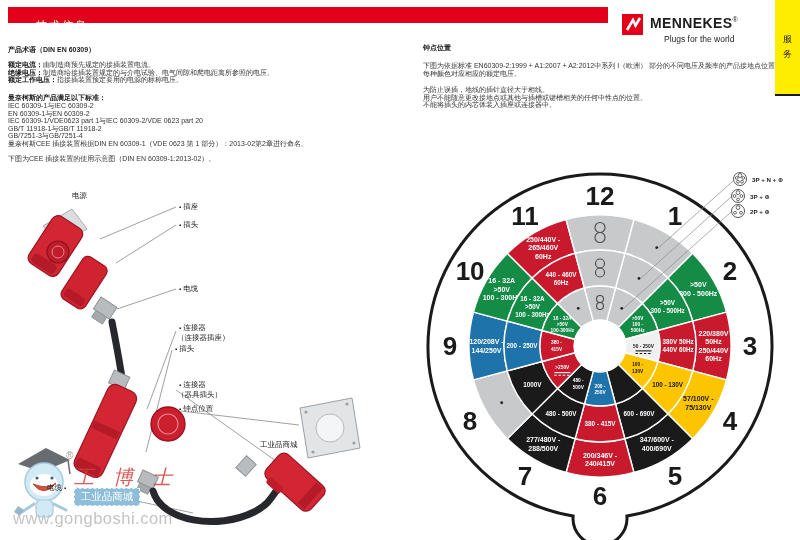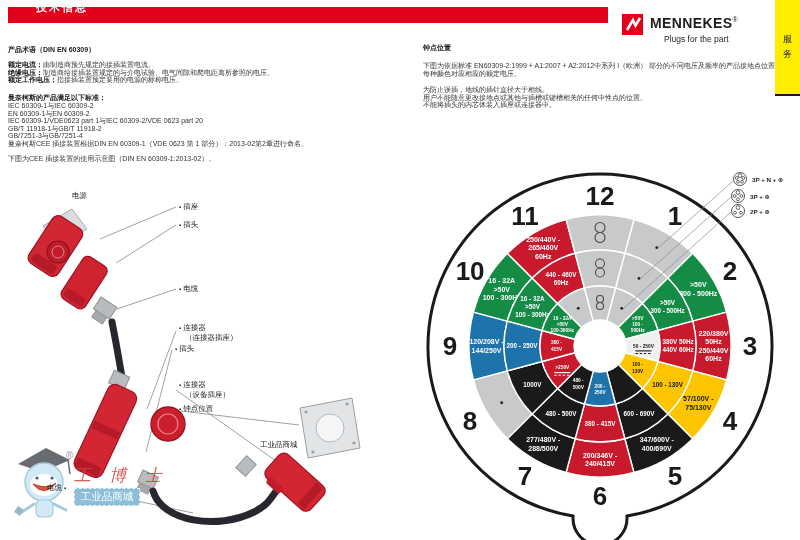--- a/index.html
+++ b/index.html
@@ -1,40 +1,40 @@
 <!DOCTYPE html>
 <html><head>
 <meta charset="utf-8">
 <style>
   html,body{margin:0;padding:0;background:#888;}
   .page{position:relative;width:800px;height:540px;background:#ffffff;overflow:hidden;
         font-family:"Liberation Sans","DejaVu Sans",sans-serif;color:#222;}
   .abs{position:absolute;}
   
   .banner{left:8px;top:7px;width:600px;height:16px;background:#e2001a;z-index:5;}
-  .banner-title{left:36px;top:0;font-size:11px;font-weight:bold;color:#fff;letter-spacing:2px;z-index:6;}
+  .banner-title{left:36px;top:18px;font-size:11px;font-weight:normal;color:#fff;letter-spacing:2px;z-index:6;}
   .brand{left:622px;top:14px;z-index:6;display:flex;align-items:flex-start;}
   .brand-name{font-size:14px;font-weight:bold;color:#1d1d1b;letter-spacing:.4px;}
   .brand-reg{font-size:7px;vertical-align:super;}
   .brand-tagline{left:664px;top:34px;font-size:8.5px;color:#1d1d1b;z-index:6;}
   .side-tab{left:775px;top:0;width:25px;height:94px;background:#ffed00;border-bottom:2.5px solid #1a1a1a;
             z-index:6;display:flex;flex-direction:column;align-items:center;justify-content:center;gap:2px;}
   .side-tab span{font-size:9px;color:#1a1a1a;}
   
   .t{position:absolute;font-size:7px;line-height:7.3px;color:#333;white-space:nowrap;z-index:4;}
   .b{font-weight:bold;color:#1a1a1a;}
   
   .dl{position:absolute;font-size:7.5px;color:#222;white-space:nowrap;z-index:4;}
   .dl .bullet{font-size:6px;margin:0 2px;color:#111;}
-  .dl .sub{display:block;margin-left:8px;}
+  .dl .sub{display:block;}
   svg.layer{position:absolute;left:0;top:0;z-index:1;}
   
   .wm{z-index:7;}
   .wm-brand{left:74px;top:464px;font-family:"Liberation Serif","DejaVu Serif",serif;
-            font-size:17px;color:rgba(211,64,60,.85);letter-spacing:7px;font-style:italic;z-index:7;}
+            font-size:20px;color:rgba(211,64,60,.85);letter-spacing:7px;font-style:italic;z-index:7;}
   .wm-shop{left:74px;top:488px;width:64px;height:16px;background:rgba(133,184,216,.92);
            border:1px dashed #e8f4fb;color:#fff;font-size:10.5px;line-height:15px;text-align:center;z-index:7;}
   .wm-url{left:13px;top:509px;font-size:16.5px;color:#c4c4c4;letter-spacing:.5px;z-index:7;}
   .wm-reg{left:66px;top:450px;font-size:10px;color:#9a9a9a;z-index:7;}
 </style>
 </head>
 <body>
 
 <div class="page">
 
@@ -43,21 +43,21 @@
 
   <div class="abs brand">
     <svg width="22" height="22">
       <rect x="0" y="0" width="21" height="21" fill="#e2001a"></rect>
       <path d="M 5 16 L 11 6 L 13.5 11.5 L 18 4" stroke="#fff" stroke-width="2.6" fill="none"></path>
     </svg>
     <div style="margin-left:6px;">
       <span class="brand-name">MENNEKES</span><span class="brand-reg">®</span>
     </div>
   </div>
-  <div class="abs brand-tagline">Plugs for the part</div>
+  <div class="abs brand-tagline">Plugs for the world</div>
 
   <div class="abs side-tab">
     <span>服</span>
     <span>务</span>
   </div>
 
   <div class="t b" style="left:8px;top:46px;">产品术语（DIN EN 60309）</div>
   <div class="t" style="left:8px;top:61px;">
     <span class="b">额定电流：</span><span>由制造商预先规定的接插装置电流。</span>
   </div>
@@ -82,21 +82,21 @@
   <div class="t" style="left:423px;top:86px;">为防止误插，地线的插针直径大于相线。</div>
   <div class="t" style="left:423px;top:93.5px;">用户不能随意更改接地点或其他与插槽或键槽相关的任何中性点的位置。</div>
   <div class="t" style="left:423px;top:101px;">不能将插头的内芯体装入插座或连接器中。</div>
 
   <div class="dl" style="left:72px;top:191px;"><span>电源</span></div>
   <div class="dl" style="left:177px;top:202px;"><span class="bullet">▪</span><span>插座</span></div>
   <div class="dl" style="left:177px;top:220px;"><span class="bullet">▪</span><span>插头</span></div>
   <div class="dl" style="left:177px;top:284px;"><span class="bullet">▪</span><span>电缆</span></div>
   <div class="dl" style="left:177px;top:323px;"><span class="bullet">▪</span><span>连接器</span><span class="sub">（连接器插座）</span></div>
   <div class="dl" style="left:173px;top:344px;"><span class="bullet">▪</span><span>插头</span></div>
-  <div class="dl" style="left:177px;top:380px;"><span class="bullet">▪</span><span>连接器</span><span class="sub">（设备插座）</span></div>
+  <div class="dl" style="left:177px;top:380px;"><span class="bullet">▪</span><span>连接器</span><span class="sub">（器具插头）</span></div>
   <div class="dl" style="left:177px;top:404px;"><span class="bullet">▪</span><span>钟点位置</span></div>
   <div class="dl" style="left:47px;top:483px;"><span>电缆</span><span class="bullet">▪</span></div>
   <div class="dl" style="left:260px;top:440px;"><span>工业品商城</span></div>
 
   <svg class="layer" width="800" height="540">
 
     <g>
 
       <g stroke="#777" stroke-width="0.7">
         <line x1="176" y1="207" x2="100" y2="239"></line>
@@ -378,13 +378,14 @@
       <rect x="24" y="60" width="17" height="17" rx="5" fill="#cfe9f5" stroke="#9fc6da" stroke-width="1.2"></rect>
       <line x1="22" y1="64" x2="10" y2="72" stroke="#9fc6da" stroke-width="3" stroke-linecap="round"></line>
       <line x1="42" y1="64" x2="54" y2="70" stroke="#9fc6da" stroke-width="3" stroke-linecap="round"></line>
       <path d="M 6 66 l 6 4 l -4 6 l -6 -4 Z" fill="#8fb3c6"></path>
     </g>
   </svg>
 
   <div class="abs wm-reg">®</div>
   <div class="abs wm-brand">工 博 士</div>
   <div class="abs wm-shop">工业品商城</div>
+  <div class="abs wm-url">www.gongboshi.com</div>
 </div>
 
 </body></html>

